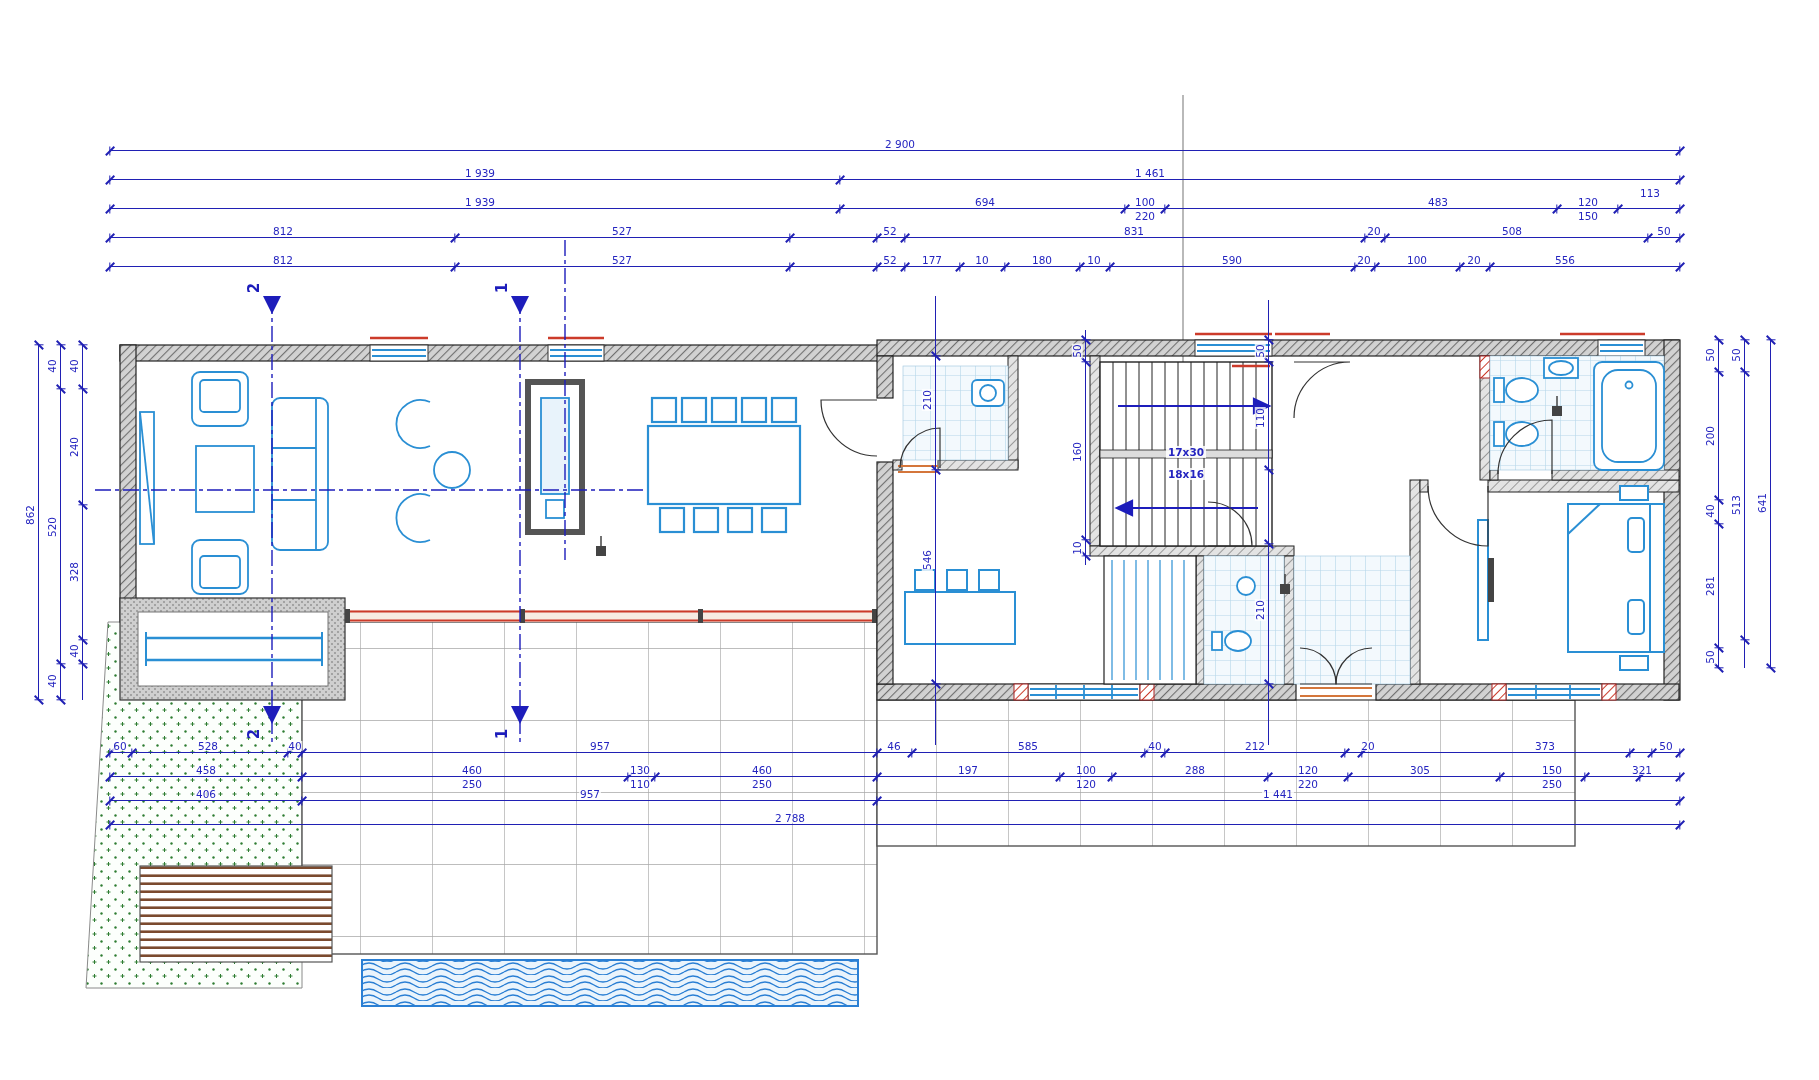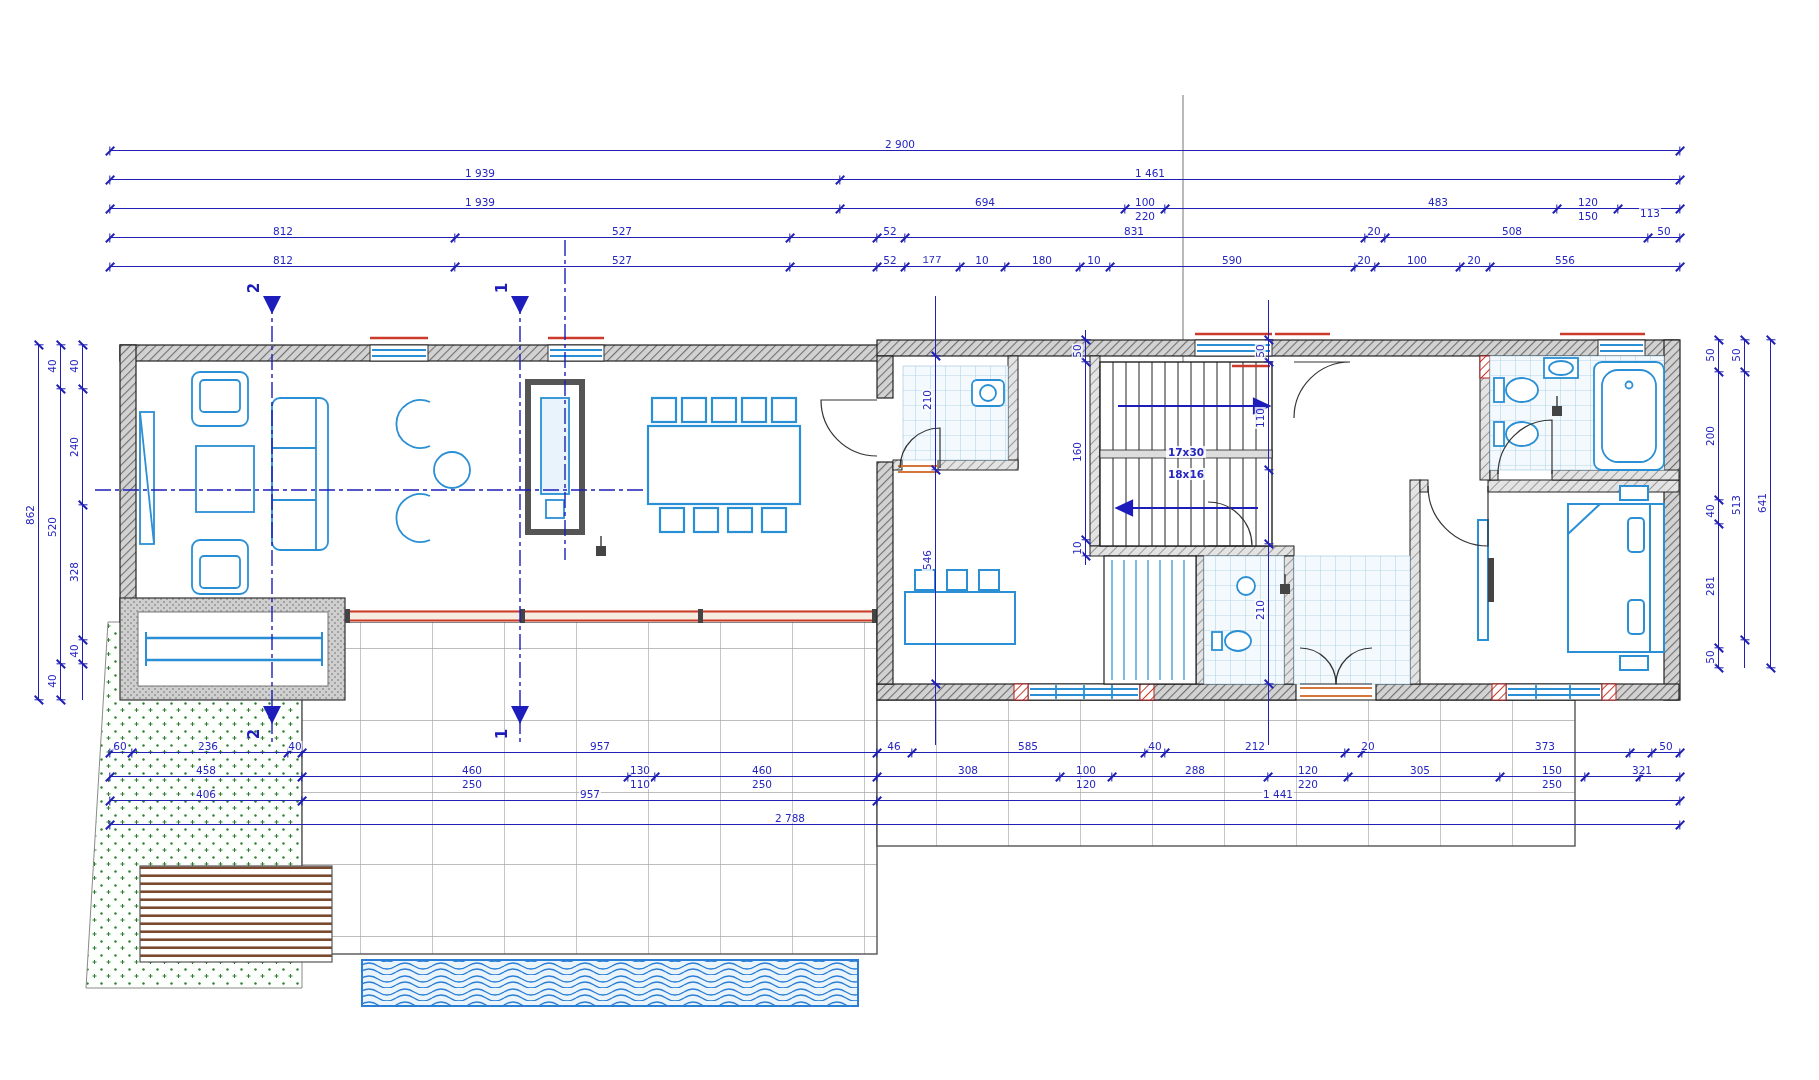--- a/index.html
+++ b/index.html
@@ -361,21 +361,21 @@
       <span class="db" style="left: 1618px; top: 208.7px;"></span>
       <span class="dt" style="left: 1680px; top: 208.7px;"></span>
       <span class="db" style="left: 1680px; top: 208.7px;"></span>
       <span class="dlab" style="left: 480px; top: 208.7px;">1 939</span>
       <span class="dlab" style="left: 985px; top: 208.7px;">694</span>
       <span class="dlab" style="left: 1145px; top: 208.7px;">100</span>
       <span class="dlab below" style="left: 1145px; top: 208.7px;">220</span>
       <span class="dlab" style="left: 1438px; top: 208.7px;">483</span>
       <span class="dlab" style="left: 1588px; top: 208.7px;">120</span>
       <span class="dlab below" style="left: 1588px; top: 208.7px;">150</span>
-      <span class="dlab" style="left: 1650px; top: 220px;">113</span>
+      <span class="dlab" style="left: 1650px; top: 200px;">113</span>
       <span class="dl" style="left: 110px; top: 237px; width: 1570px;"></span>
       <span class="dt" style="left: 110px; top: 237.7px;"></span>
       <span class="db" style="left: 110px; top: 237.7px;"></span>
       <span class="dt" style="left: 455px; top: 237.7px;"></span>
       <span class="db" style="left: 455px; top: 237.7px;"></span>
       <span class="dt" style="left: 790px; top: 237.7px;"></span>
       <span class="db" style="left: 790px; top: 237.7px;"></span>
       <span class="dt" style="left: 877px; top: 237.7px;"></span>
       <span class="db" style="left: 877px; top: 237.7px;"></span>
       <span class="dt" style="left: 905px; top: 237.7px;"></span>
@@ -420,21 +420,21 @@
       <span class="db" style="left: 1375px; top: 266.7px;"></span>
       <span class="dt" style="left: 1460px; top: 266.7px;"></span>
       <span class="db" style="left: 1460px; top: 266.7px;"></span>
       <span class="dt" style="left: 1490px; top: 266.7px;"></span>
       <span class="db" style="left: 1490px; top: 266.7px;"></span>
       <span class="dt" style="left: 1680px; top: 266.7px;"></span>
       <span class="db" style="left: 1680px; top: 266.7px;"></span>
       <span class="dlab" style="left: 283px; top: 266.7px;">812</span>
       <span class="dlab" style="left: 622px; top: 266.7px;">527</span>
       <span class="dlab" style="left: 890px; top: 266.7px;">52</span>
-      <span class="dlab" style="left: 932px; top: 266.7px; font-family: Liberation Mono, monospace;">177</span>
+      <span class="dlab" style="left: 932px; top: 266.7px;">177</span>
       <span class="dlab" style="left: 982px; top: 266.7px;">10</span>
       <span class="dlab" style="left: 1042px; top: 266.7px;">180</span>
       <span class="dlab" style="left: 1094px; top: 266.7px;">10</span>
       <span class="dlab" style="left: 1232px; top: 266.7px;">590</span>
       <span class="dlab" style="left: 1364px; top: 266.7px;">20</span>
       <span class="dlab" style="left: 1417px; top: 266.7px;">100</span>
       <span class="dlab" style="left: 1474px; top: 266.7px;">20</span>
       <span class="dlab" style="left: 1565px; top: 266.7px;">556</span>
       <span class="dl" style="left: 110px; top: 752px; width: 1570px;"></span>
       <span class="dt" style="left: 110px; top: 752.7px;"></span>
@@ -457,21 +457,21 @@
       <span class="db" style="left: 1345px; top: 752.7px;"></span>
       <span class="dt" style="left: 1362px; top: 752.7px;"></span>
       <span class="db" style="left: 1362px; top: 752.7px;"></span>
       <span class="dt" style="left: 1630px; top: 752.7px;"></span>
       <span class="db" style="left: 1630px; top: 752.7px;"></span>
       <span class="dt" style="left: 1652px; top: 752.7px;"></span>
       <span class="db" style="left: 1652px; top: 752.7px;"></span>
       <span class="dt" style="left: 1680px; top: 752.7px;"></span>
       <span class="db" style="left: 1680px; top: 752.7px;"></span>
       <span class="dlab" style="left: 120px; top: 752.7px;">60</span>
-      <span class="dlab" style="left: 208px; top: 752.7px;">236</span>
+      <span class="dlab" style="left: 208px; top: 752.7px;">528</span>
       <span class="dlab" style="left: 295px; top: 752.7px;">40</span>
       <span class="dlab" style="left: 600px; top: 752.7px;">957</span>
       <span class="dlab" style="left: 894px; top: 752.7px;">46</span>
       <span class="dlab" style="left: 1028px; top: 752.7px;">585</span>
       <span class="dlab" style="left: 1155px; top: 752.7px;">40</span>
       <span class="dlab" style="left: 1255px; top: 752.7px;">212</span>
       <span class="dlab" style="left: 1368px; top: 752.7px;">20</span>
       <span class="dlab" style="left: 1545px; top: 752.7px;">373</span>
       <span class="dlab" style="left: 1666px; top: 752.7px;">50</span>
       <span class="dl" style="left: 110px; top: 776px; width: 1570px;"></span>
@@ -501,21 +501,21 @@
       <span class="db" style="left: 1640px; top: 776.7px;"></span>
       <span class="dt" style="left: 1680px; top: 776.7px;"></span>
       <span class="db" style="left: 1680px; top: 776.7px;"></span>
       <span class="dlab" style="left: 206px; top: 776.7px;">458</span>
       <span class="dlab" style="left: 472px; top: 776.7px;">460</span>
       <span class="dlab below" style="left: 472px; top: 776.7px;">250</span>
       <span class="dlab" style="left: 640px; top: 776.7px;">130</span>
       <span class="dlab below" style="left: 640px; top: 776.7px;">110</span>
       <span class="dlab" style="left: 762px; top: 776.7px;">460</span>
       <span class="dlab below" style="left: 762px; top: 776.7px;">250</span>
-      <span class="dlab" style="left: 968px; top: 776.7px;">308</span>
+      <span class="dlab" style="left: 968px; top: 776.7px;">197</span>
       <span class="dlab" style="left: 1086px; top: 776.7px;">100</span>
       <span class="dlab below" style="left: 1086px; top: 776.7px;">120</span>
       <span class="dlab" style="left: 1195px; top: 776.7px;">288</span>
       <span class="dlab" style="left: 1308px; top: 776.7px;">120</span>
       <span class="dlab below" style="left: 1308px; top: 776.7px;">220</span>
       <span class="dlab" style="left: 1420px; top: 776.7px;">305</span>
       <span class="dlab" style="left: 1552px; top: 776.7px;">150</span>
       <span class="dlab below" style="left: 1552px; top: 776.7px;">250</span>
       <span class="dlab" style="left: 1642px; top: 776.7px;">321</span>
       <span class="dl" style="left: 110px; top: 800px; width: 1570px;"></span>

